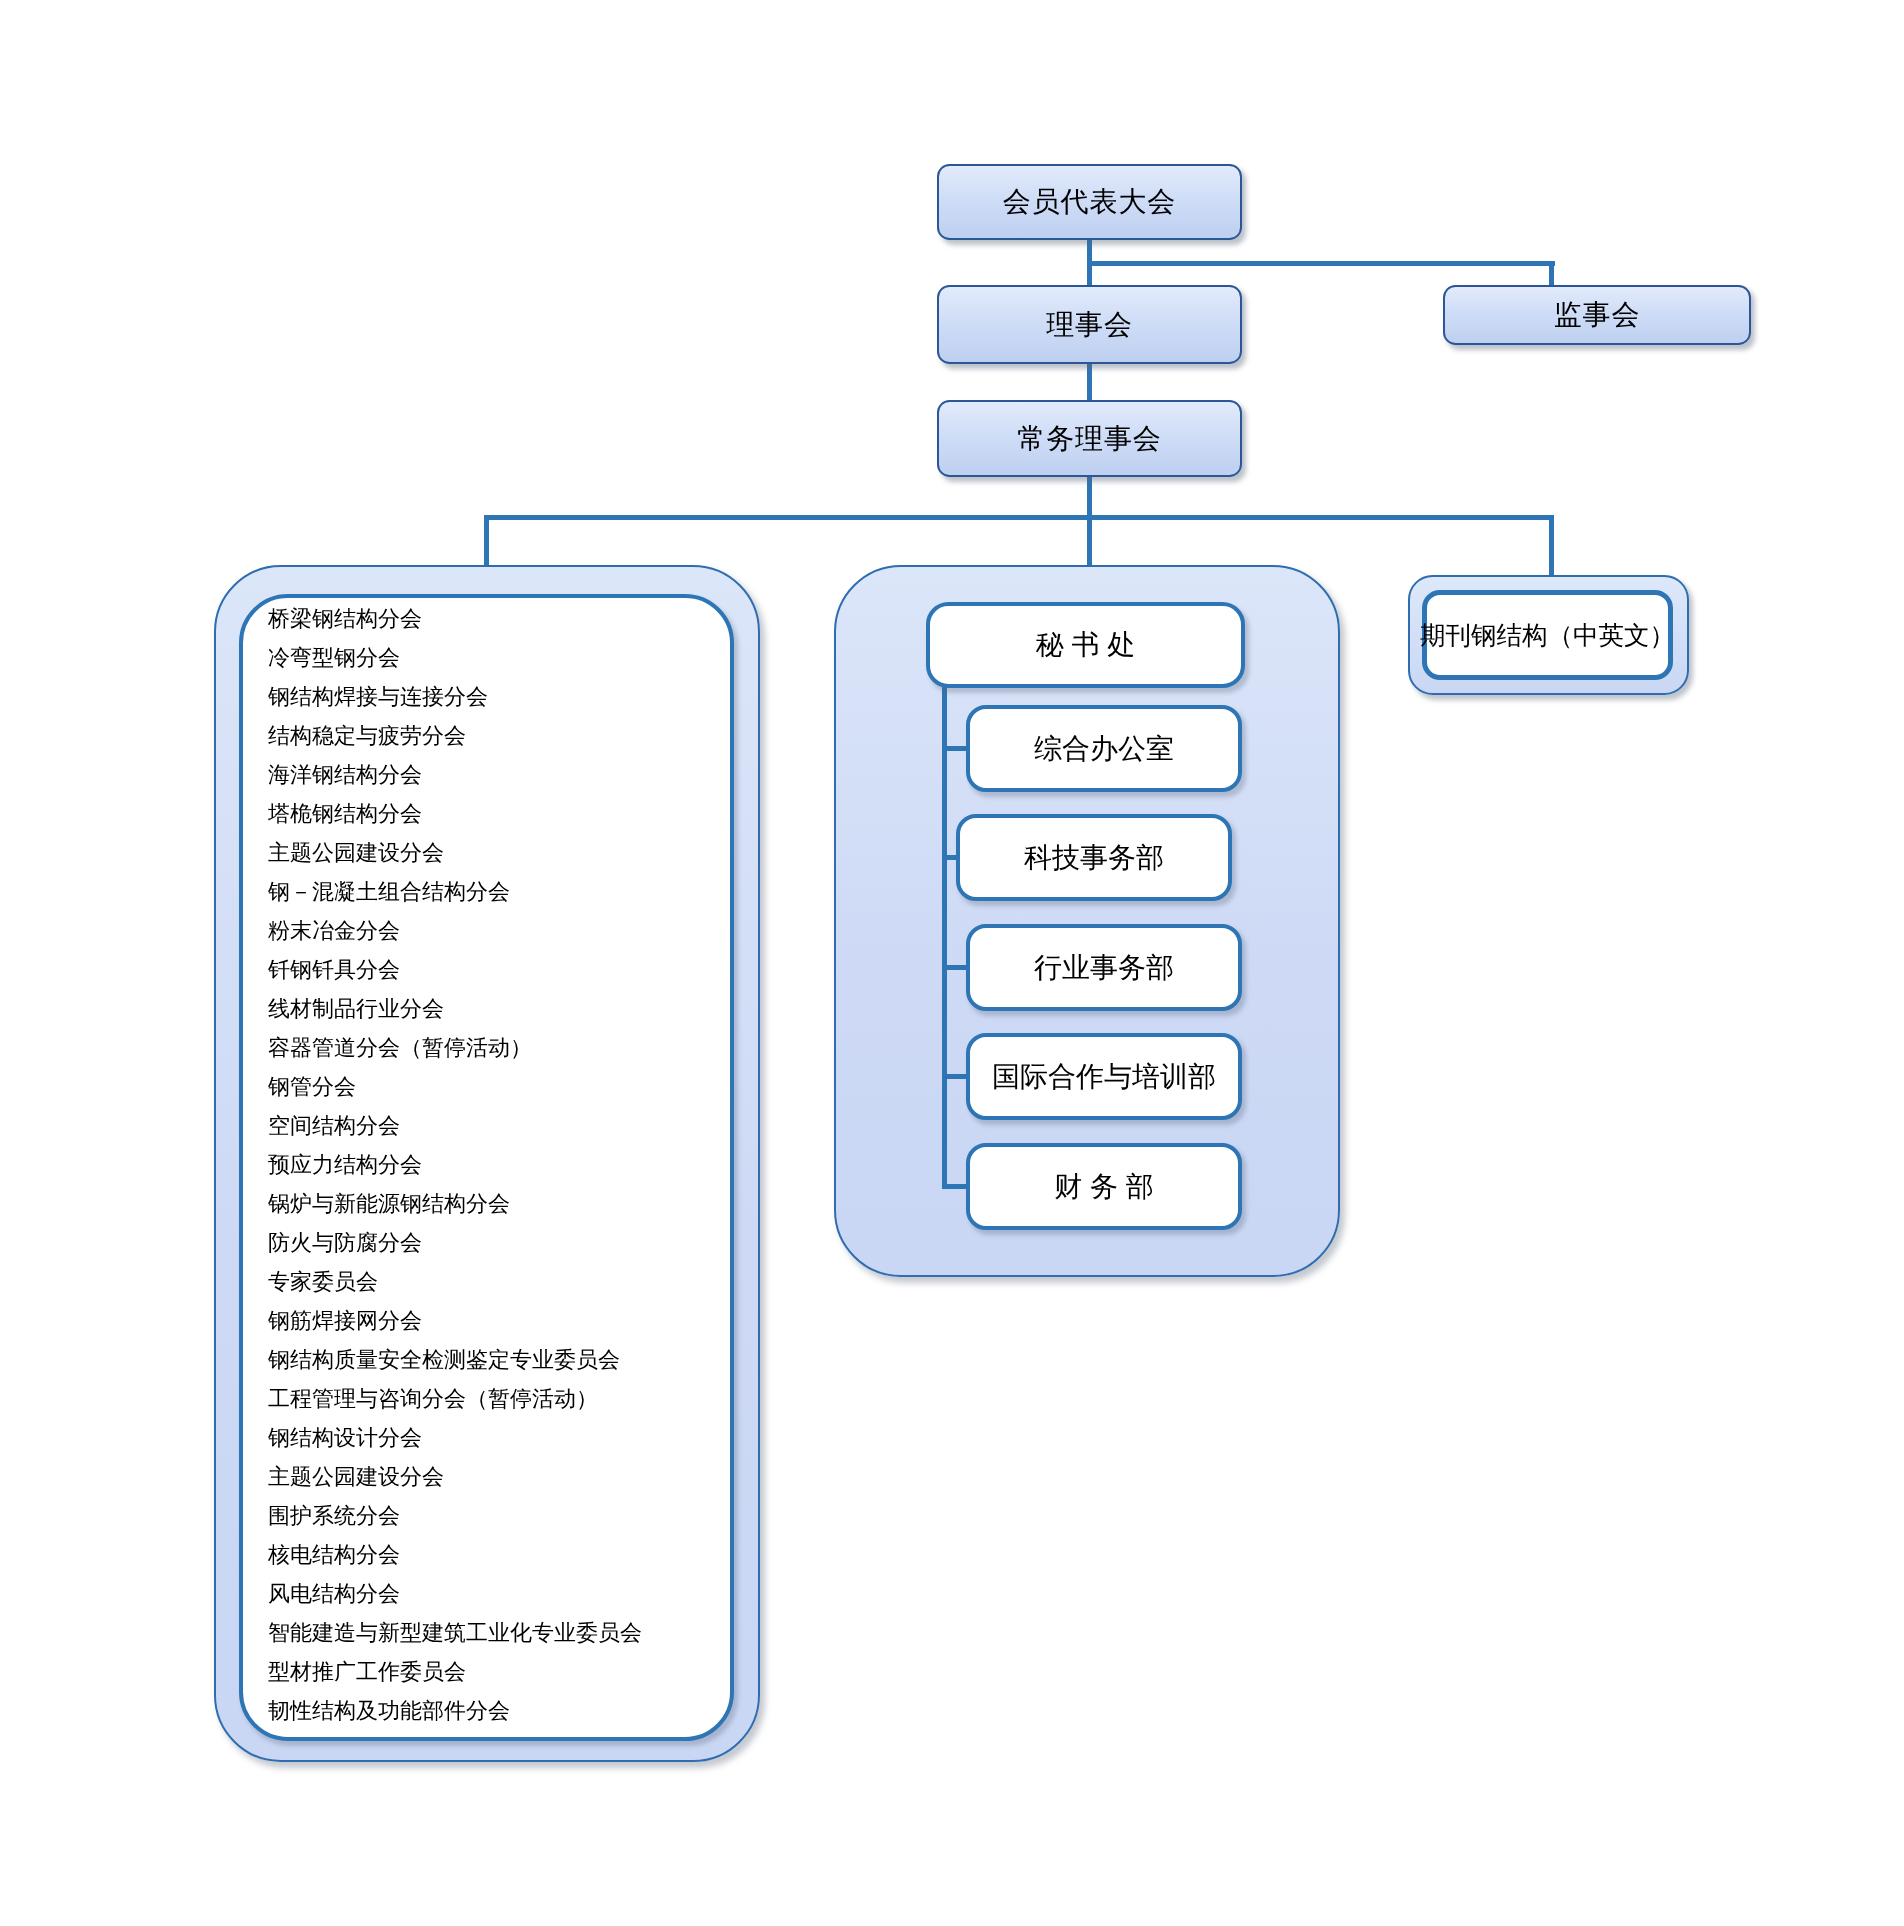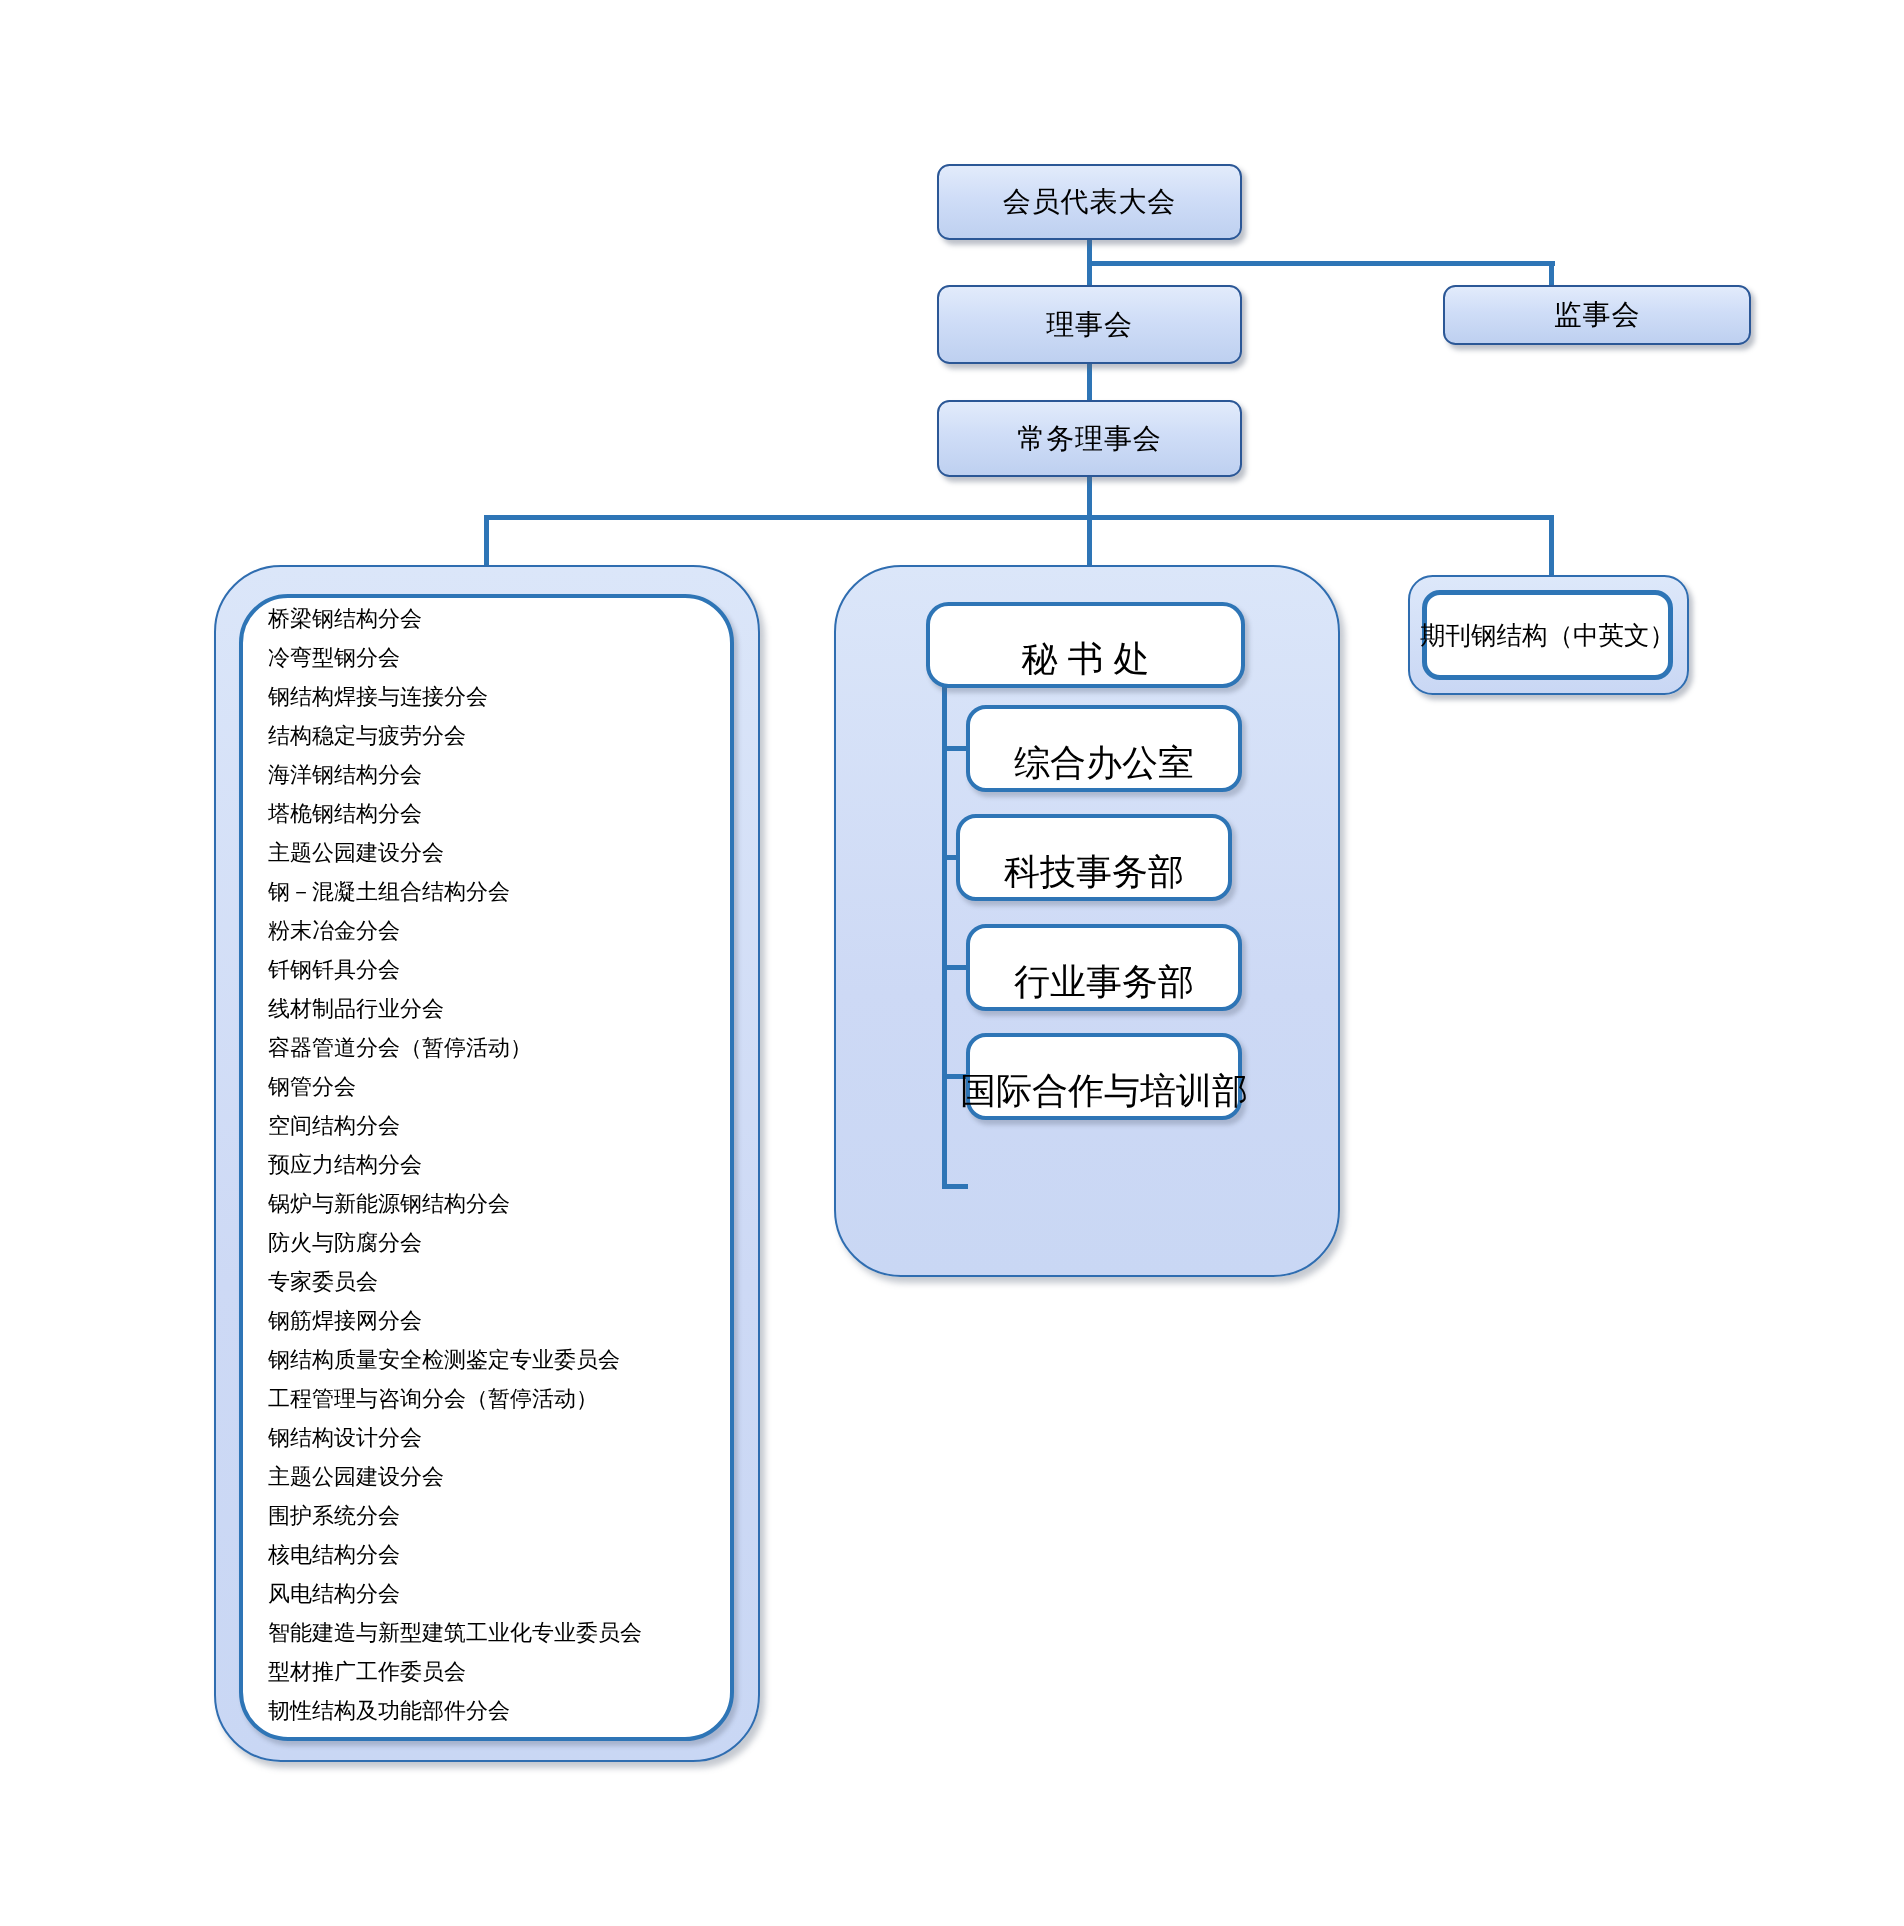--- a/index.html
+++ b/index.html
@@ -66,23 +66,23 @@
   }
   
   .white-box {
     position: absolute;
     box-sizing: border-box;
     background: #ffffff;
     border: 4.5px solid #2e75b6;
     border-radius: 20px;
     box-shadow: 3.6px 4.5px 4.5px rgba(90, 100, 120, 0.30);
     display: flex;
-    align-items: flex-end;
+    align-items: center;
     justify-content: center;
-    font-size: 36px;
+    font-size: 28px;
     color: #000;
     white-space: nowrap;
   }
   .journal-outer {
     position: absolute;
     box-sizing: border-box;
     border: 2.2px solid #2f6db0;
     border-radius: 24.6px;
     background: linear-gradient(180deg, #dde8fa 0%, #c9d7f4 100%);
     box-shadow: 4px 4.9px 5.4px rgba(90, 100, 120, 0.38);
@@ -184,20 +184,23 @@
   </div>
   <div class="white-box" style="left:956px; top:814px; width:276px; height:87px;">
     <span>科技事务部</span>
   </div>
   <div class="white-box" style="left:966px; top:924px; width:276px; height:87px;">
     <span>行业事务部</span>
   </div>
   <div class="white-box" style="left:966px; top:1033px; width:276px; height:87px;">
     <span>国际合作与培训部</span>
   </div>
+  <div class="white-box" style="left:966px; top:1143px; width:276px; height:87px;">
+    <span>财  务  部</span>
+  </div>
 
   <div class="journal-outer" style="left:1408px; top:575px; width:281px; height:120px;"></div>
   <div class="journal-inner" style="left:1422px; top:590px; width:251px; height:90px;">
     <div>期刊</div>
     <div>钢结构（中英文）</div>
   </div>
 
 </div>
 
 

